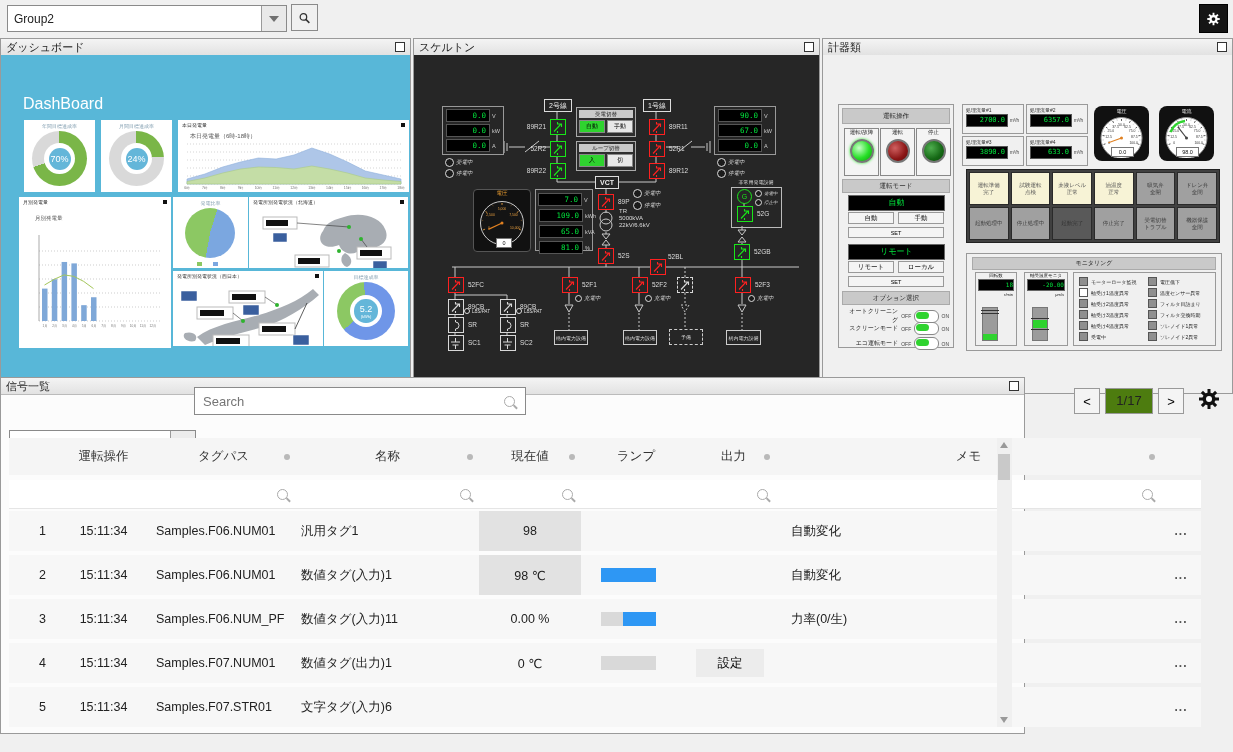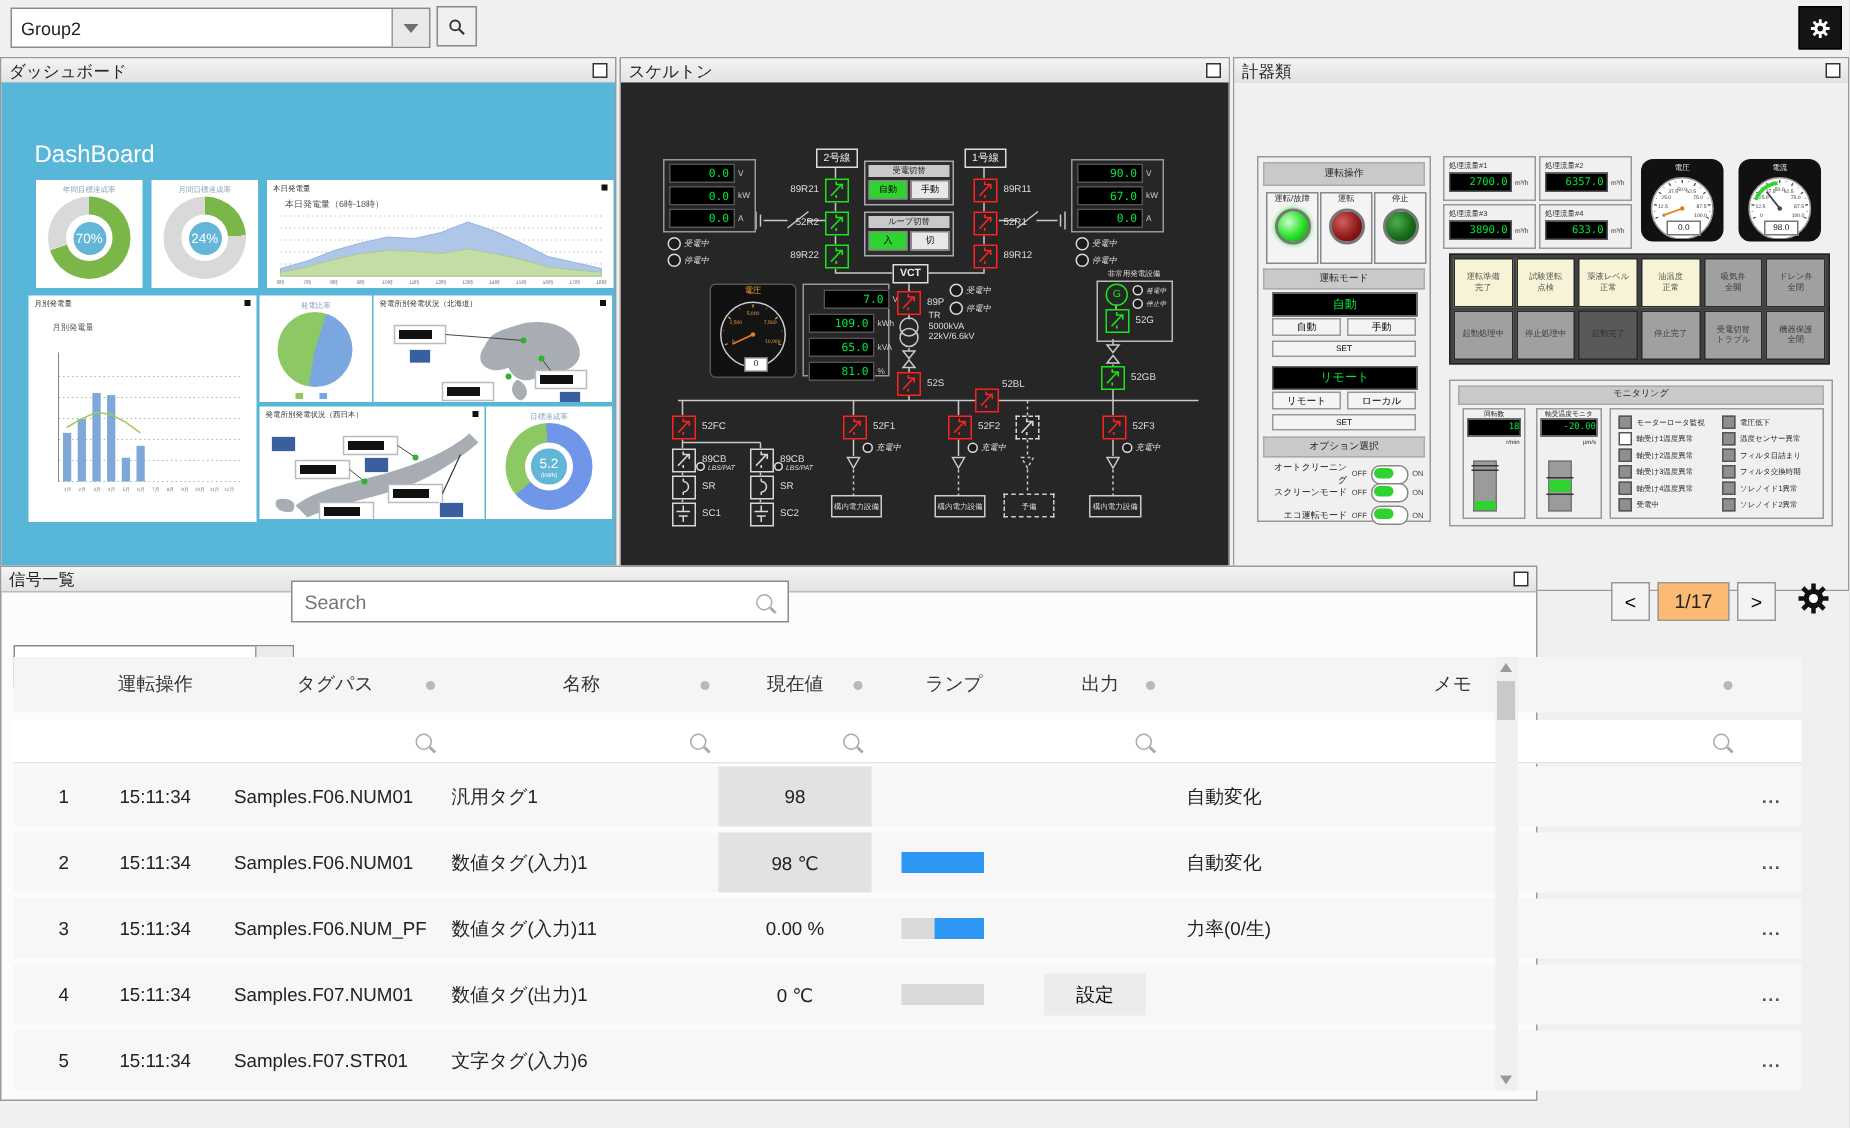--- a/index.html
+++ b/index.html
@@ -86,21 +86,21 @@
   .handle{position:absolute;left:-2px;width:18px;height:1px;background:#333;}
   .chkrow{display:flex;align-items:center;height:11px;font-size:5px;color:#222;}
   .chk{width:7px;height:7px;background:#8f8f8f;border:1px solid #555;margin-right:3px;flex:0 0 auto;}
   .chk.w{background:#fff;}
   .sdrop{position:absolute;left:8px;top:9px;width:185px;height:26px;border:1px solid #8a8a8a;background:#fff;display:flex;align-items:center;margin-top:43px;}
   .sdrop .v{flex:1;font-size:12px;padding-left:8px;}
   .sdrop .db{width:24px;height:100%;background:#ececec;border-left:1px solid #9a9a9a;display:flex;align-items:center;justify-content:center;}
   .ssearch{position:absolute;left:193px;top:9px;width:330px;height:26px;border:1px solid #8a8a8a;background:#fff;}
   .ssearch input{position:absolute;left:6px;top:2px;width:285px;height:20px;border:0;outline:0;font-size:13px;color:#444;font-family:inherit;}
   .pgbtn{position:absolute;top:10px;width:26px;height:26px;border:1px solid #999;background:#f4f4f4;font-size:13px;text-align:center;line-height:24px;box-sizing:border-box;}
-  .pgbox{position:absolute;top:10px;width:48px;height:26px;border:1px solid #999;background:#fdba74;font-size:13px;text-align:center;line-height:24px;box-sizing:border-box;}
+  .pgbox{position:absolute;top:10px;width:48px;height:26px;border:1px solid #999;background:#4d7c0f;font-size:13px;text-align:center;line-height:24px;box-sizing:border-box;}
   .sgrid{display:grid;grid-template-columns:47px 95px 145px 183px 102px 110px 85px 1fr 40px;align-items:center;}
   .shead{position:absolute;left:8px;top:60px;width:1192px;height:37px;background:#f5f5f5;font-size:12.5px;color:#333;}
   .shead .hc{position:relative;text-align:center;}
   .dot{position:absolute;right:6px;top:50%;margin-top:-3px;width:6px;height:6px;border-radius:50%;background:#b9b9b9;}
   .sfilter{position:absolute;left:8px;top:102px;width:1192px;height:28px;background:#fff;border-bottom:1px solid #e5e5e5;}
   .mag{position:absolute;right:8px;top:7px;width:9px;height:9px;border:1.5px solid #aaa;border-radius:50%;}
   .mag:after{content:"";position:absolute;left:8px;top:9px;width:5px;height:1.5px;background:#aaa;transform:rotate(45deg);}
   .srows{position:absolute;left:8px;top:133px;width:1192px;}
   .srow{height:40px;background:#f7f7f7;margin-bottom:4px;font-size:12.5px;}
   .srow .no{text-align:right;padding-right:10px;}
@@ -470,21 +470,21 @@
             <line x1="36.77322365146565" y1="9.146794169613791" x2="37.23497226470068" y2="8.259783336435568" stroke="#e8a040" stroke-width="0.4"></line>
             <line x1="43.563888841490844" y1="15.102047709330126" x2="44.383040885779835" y2="14.528471272979079" stroke="#e8a040" stroke-width="0.4"></line>
             <line x1="46.8374523661024" y1="23.52000234781902" x2="47.828897227476205" y2="23.38947615559897" stroke="#e8a040" stroke-width="0.4"></line>
             <line x1="28" y1="26" x2="14.405383194450248" y2="32.33927392611049" stroke="#e08020" stroke-width="1.2"></line>
             <circle cx="28" cy="26" r="1.5" fill="#e08020"></circle>
           </svg>
         <div class="gval" style="left:22px;top:48px;width:14px;height:8px;line-height:8px">0</div>
       </div>
 
       <div class="mbox" style="left:121px;top:134px;width:56px;height:60px">
-        <div class="mrow" style="margin:3px 13px">
+        <div class="mrow" style="margin:3px 2px">
             <span class="mdisp">7.0</span>
             <span class="munit">V</span>
           </div>
         <div class="mrow" style="margin:3px 3px">
             <span class="mdisp">109.0</span>
             <span class="munit">kWh</span>
           </div>
         <div class="mrow" style="margin:3px 3px">
             <span class="mdisp">65.0</span>
             <span class="munit">kVA</span>

